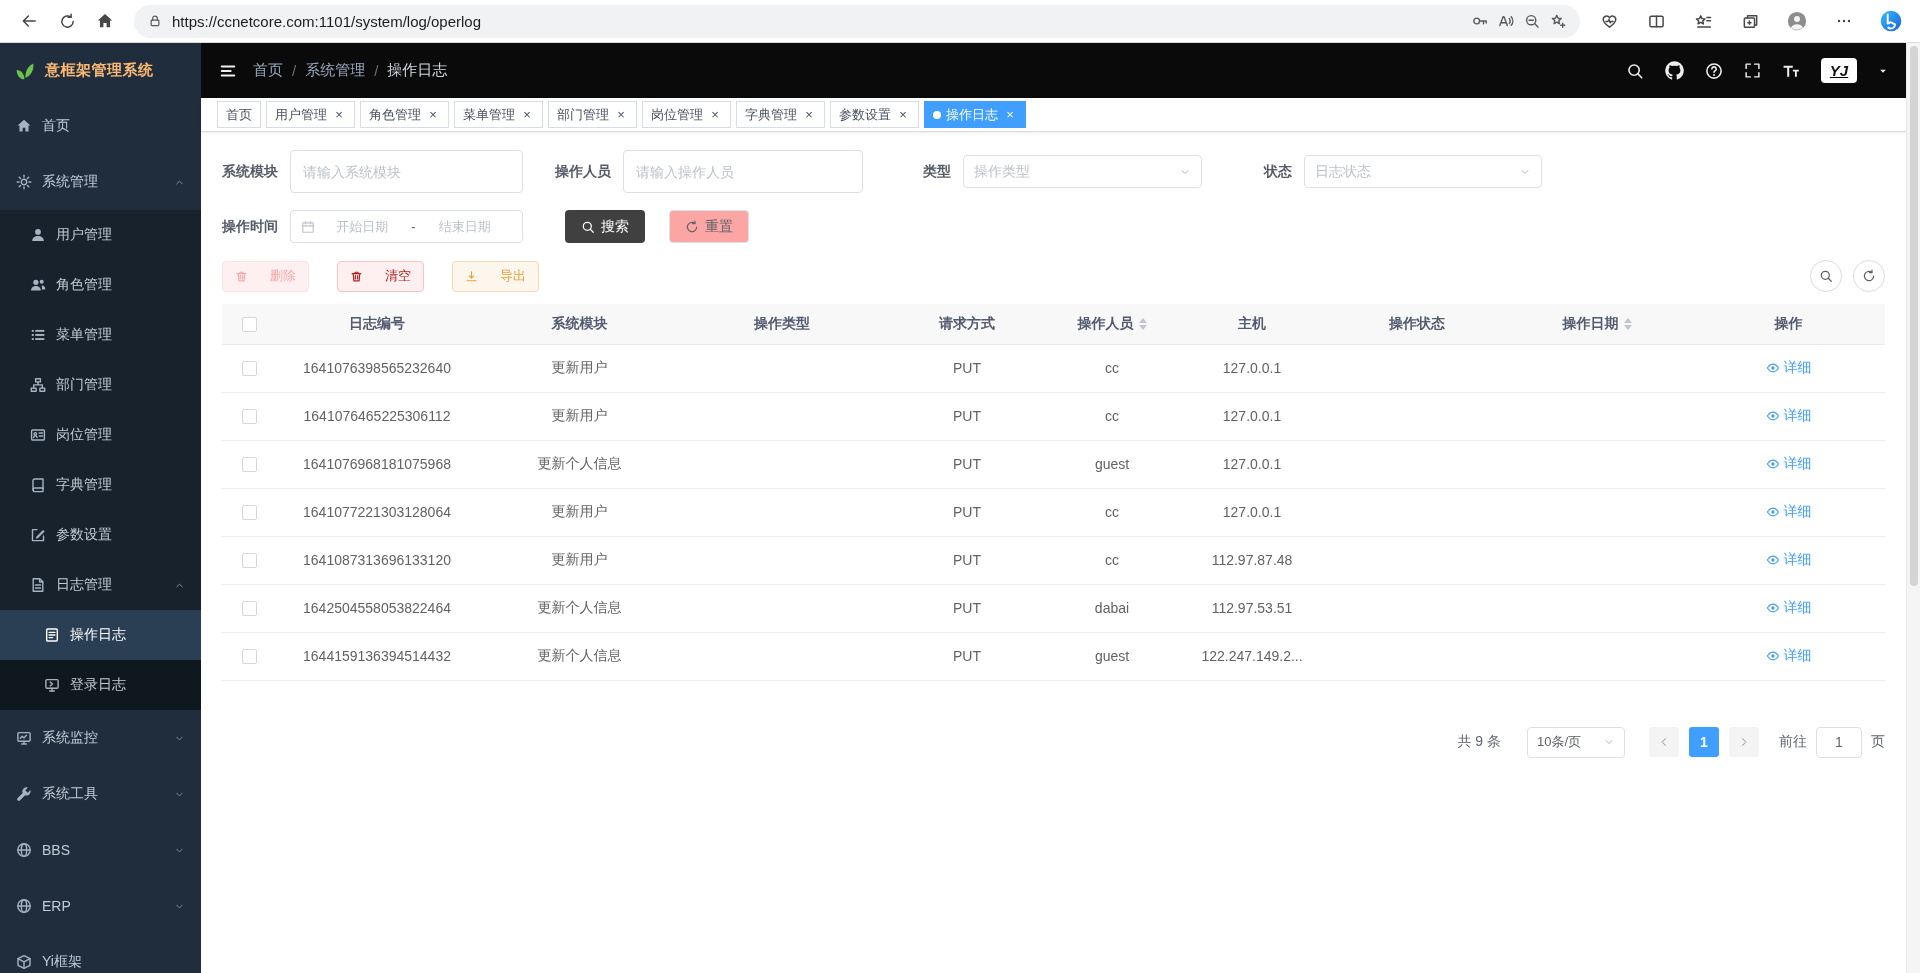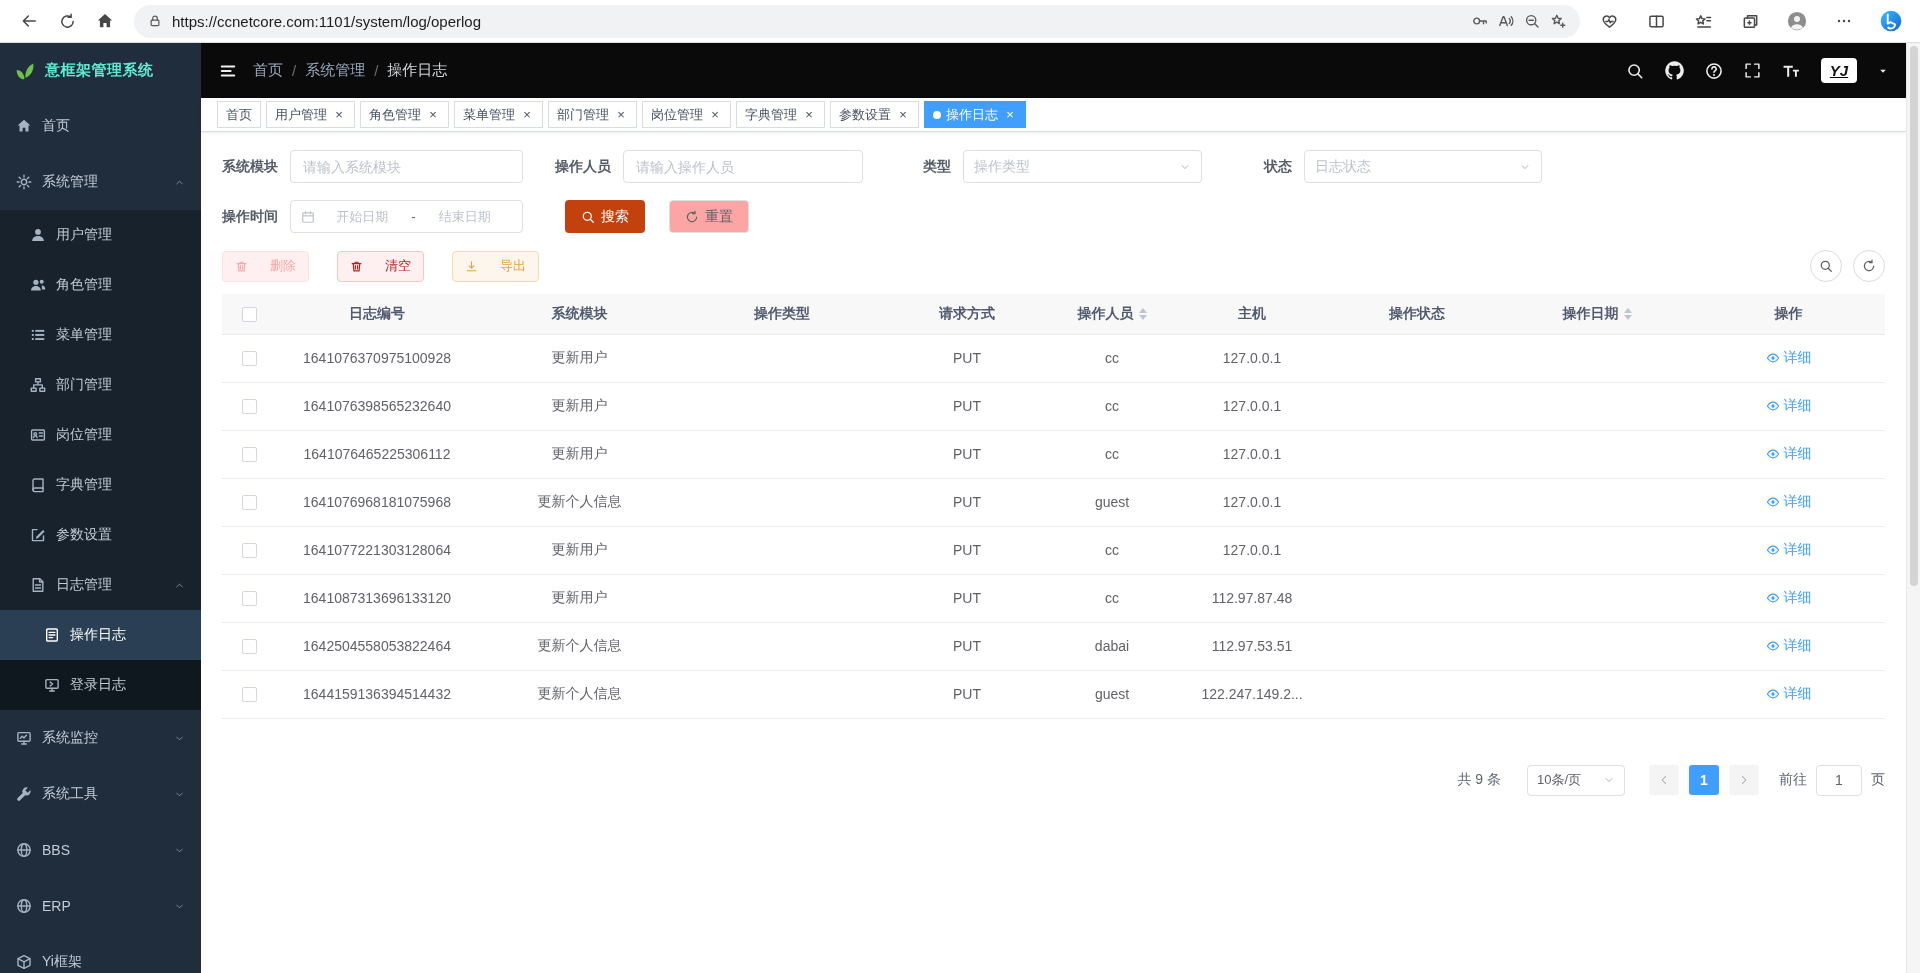--- a/index.html
+++ b/index.html
@@ -27,21 +27,21 @@
 
   
   .app { display:flex; width:1906px; height:930px; }
   .scrollbar { position:absolute; top:43px; right:0; width:14px; height:930px; background:#f5f5f5; border-left:1px solid #e8e8e8; }
   .scroll-thumb { margin:3px auto 0; width:8px; height:540px; background:#d4d4d4; border-radius:4px; }
 
   
   .sidebar { width:201px; flex-shrink:0; background:#1f2d3d; height:100%; overflow:hidden; display:flex; flex-direction:column; }
   .logo-row { height:55px; flex-shrink:0; display:flex; align-items:center; padding:0 15px; gap:10px; }
   .logo-row .i { color:#6cc24a; }
-  .logo-text { color:#5eead4; font-size:15px; font-weight:bold; letter-spacing:.5px; white-space:nowrap; }
+  .logo-text { color:#fdba74; font-size:15px; font-weight:bold; letter-spacing:.5px; white-space:nowrap; }
   .menu-item { height:56px; flex-shrink:0; display:flex; align-items:center; gap:10px; padding:0 16px; font-size:14px; color:#c3ccd6; cursor:pointer; white-space:nowrap; }
   .menu-item .mic { color:#a6b3c0; }
   .menu-item.lvl1 { background:#17222d; padding-left:30px; height:50px; }
   .menu-item.lvl2 { background:#10181f; padding-left:44px; height:50px; }
   .menu-item.active { background:#2a3f54; color:#fff; }
   .menu-item.active .mic { color:#fff; }
   .marrow { margin-left:auto; color:#7e8c9a; }
   .marrow.up svg { transform:rotate(180deg); }
 
   
@@ -61,35 +61,35 @@
   .tab { height:27px; display:flex; align-items:center; gap:5px; padding:0 8px; border:1px solid #d8dce5; background:#fff; font-size:13px; color:#495060; cursor:pointer; flex-shrink:0; white-space:nowrap; }
   .tab.active { background:#409eff; border-color:#409eff; color:#fff; }
   .tab-dot { width:8px; height:8px; border-radius:50%; background:#fff; }
   .tab-x { width:14px; height:14px; border-radius:50%; display:flex; align-items:center; justify-content:center; font-size:13px; line-height:1; }
 
   
   .content { flex:1; padding:18px 21px 0; min-width:0; }
   .frow { display:flex; align-items:center; margin-bottom:17px; }
   .fgroup { display:flex; align-items:center; }
   .flabel { font-size:14px; font-weight:700; color:#555c68; margin-right:12px; white-space:nowrap; }
-  .tinput { height:33px; border:1px solid #dcdfe6; border-radius:4px; padding:0 12px; font-size:14px; color:#15803d; background:#fff; }
+  .tinput { height:43px; border:1px solid #dcdfe6; border-radius:4px; padding:0 12px; font-size:14px; color:#15803d; background:#fff; }
   .tinput::placeholder { color:#bcc2cc; }
   .select { height:33px; border:1px solid #dcdfe6; border-radius:4px; background:#fff; display:flex; align-items:center; justify-content:space-between; padding:0 10px; cursor:pointer; }
   .ph { font-size:14px; color:#bcc2cc; white-space:nowrap; }
   .cgray { color:#c0c4cc; }
   .daterange { width:233px; height:33px; border:1px solid #dcdfe6; border-radius:4px; display:flex; align-items:center; padding:0 10px; background:#fff; cursor:pointer; }
   .daterange .i { color:#c0c4cc; }
   .daterange .ph { flex:1; text-align:center; font-size:13px; }
   .dsep { color:#606266; font-size:13px; padding:0 2px; }
   .w233{width:233px}.w238{width:238px}.w239{width:239px}.w240{width:240px}
   .ml11{margin-left:11px}.ml25{margin-left:25px}.ml28{margin-left:28px}.ml32{margin-left:32px}
   .ml42{margin-left:42px}.ml60{margin-left:60px}.ml62{margin-left:62px}
 
   .btn { display:inline-flex; align-items:center; gap:6px; height:33px; padding:0 15px; border-radius:4px; font-size:14px; cursor:pointer; border:1px solid transparent; }
-  .btn-primary { background:#c2410c; color:#fff; }
+  .btn-primary { background:#404040; color:#fff; }
   .btn-default { background:#fca5a5; border-color:#dcdfe6; color:#606266;margin-left:24px; }
   .toolbar { display:flex; align-items:center; margin-bottom:12px; }
   .btn-sm { height:31px; padding:0 12px; font-size:13px; gap:22px; }
   .btn-danger-plain { background:#fef0f0; border-color:#fbc4c4; color:#b91c1c; }
   .btn-danger-plain.disabled { color:#f9a7a7; border-color:#fde2e2; cursor:not-allowed; }
   .btn-warning-plain { background:#fdf6ec; border-color:#f5dab1; color:#e6a23c; }
   .tspacer { flex:1; }
   .circle-btn { width:32px; height:32px; border-radius:50%; border:1px solid #d9dce3; background:#fff; color:#5a5e66; display:flex; align-items:center; justify-content:center; cursor:pointer; }
 
   
@@ -686,40 +686,20 @@
               <th><span>操作日期</span><span class="sortgrp">
                   <i class="cu"></i>
                   <i class="cd"></i>
                 </span></th>
               <th><span>操作</span></th>
             </tr>
           </thead>
         <tbody id="grid-body">
             <tr>
               <td><span class="cb"></span></td>
-              <td>1641076370975100928</td>
-              <td>更新用户</td>
-              <td></td>
-              <td>PUT</td>
-              <td>cc</td>
-              <td>127.0.0.1</td>
-              <td></td>
-              <td></td>
-              <td><span class="detail">
-                  <span class="i i14">
-                    <svg viewBox="0 0 16 16" fill="none" stroke="currentColor" stroke-width="1.3">
-                      <path d="M1.6 8C3.6 4.9 5.7 3.6 8 3.6s4.4 1.3 6.4 4.4c-2 3.1-4.1 4.4-6.4 4.4S3.6 11.1 1.6 8z"></path>
-                      <circle cx="8" cy="8" r="1.9" fill="currentColor" stroke="none"></circle>
-                    </svg>
-                  </span>
-                  <span>详细</span>
-                </span></td>
-            </tr>
-            <tr>
-              <td><span class="cb"></span></td>
               <td>1641076398565232640</td>
               <td>更新用户</td>
               <td></td>
               <td>PUT</td>
               <td>cc</td>
               <td>127.0.0.1</td>
               <td></td>
               <td></td>
               <td><span class="detail">
                   <span class="i i14">

